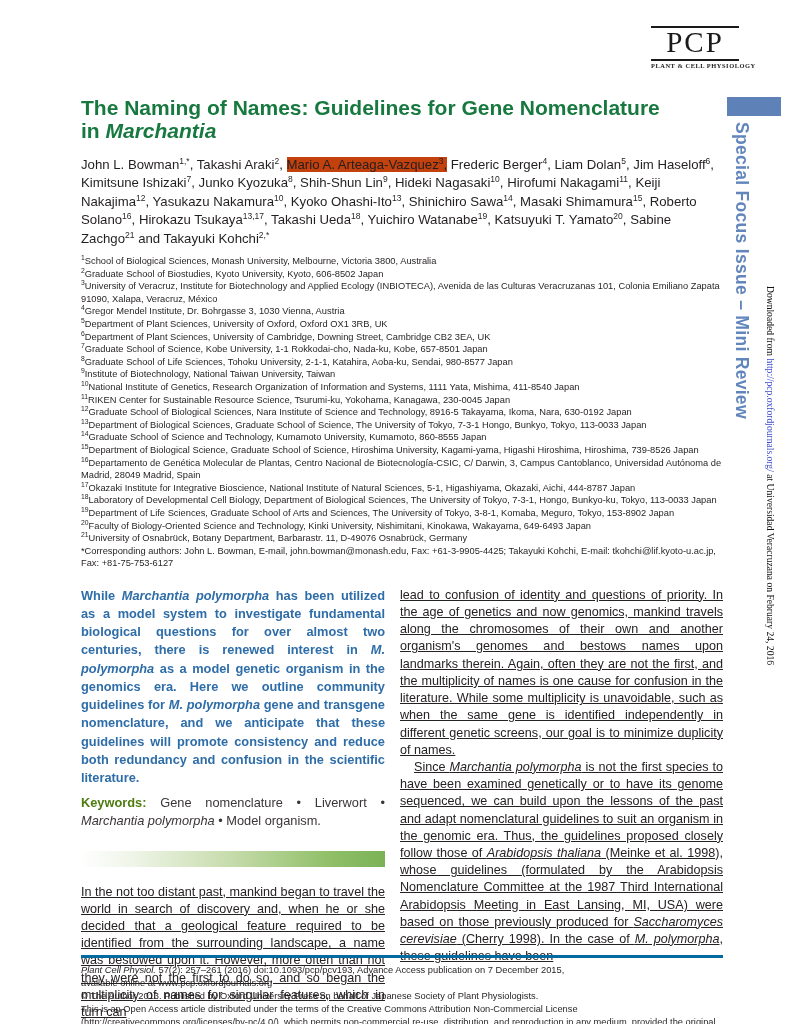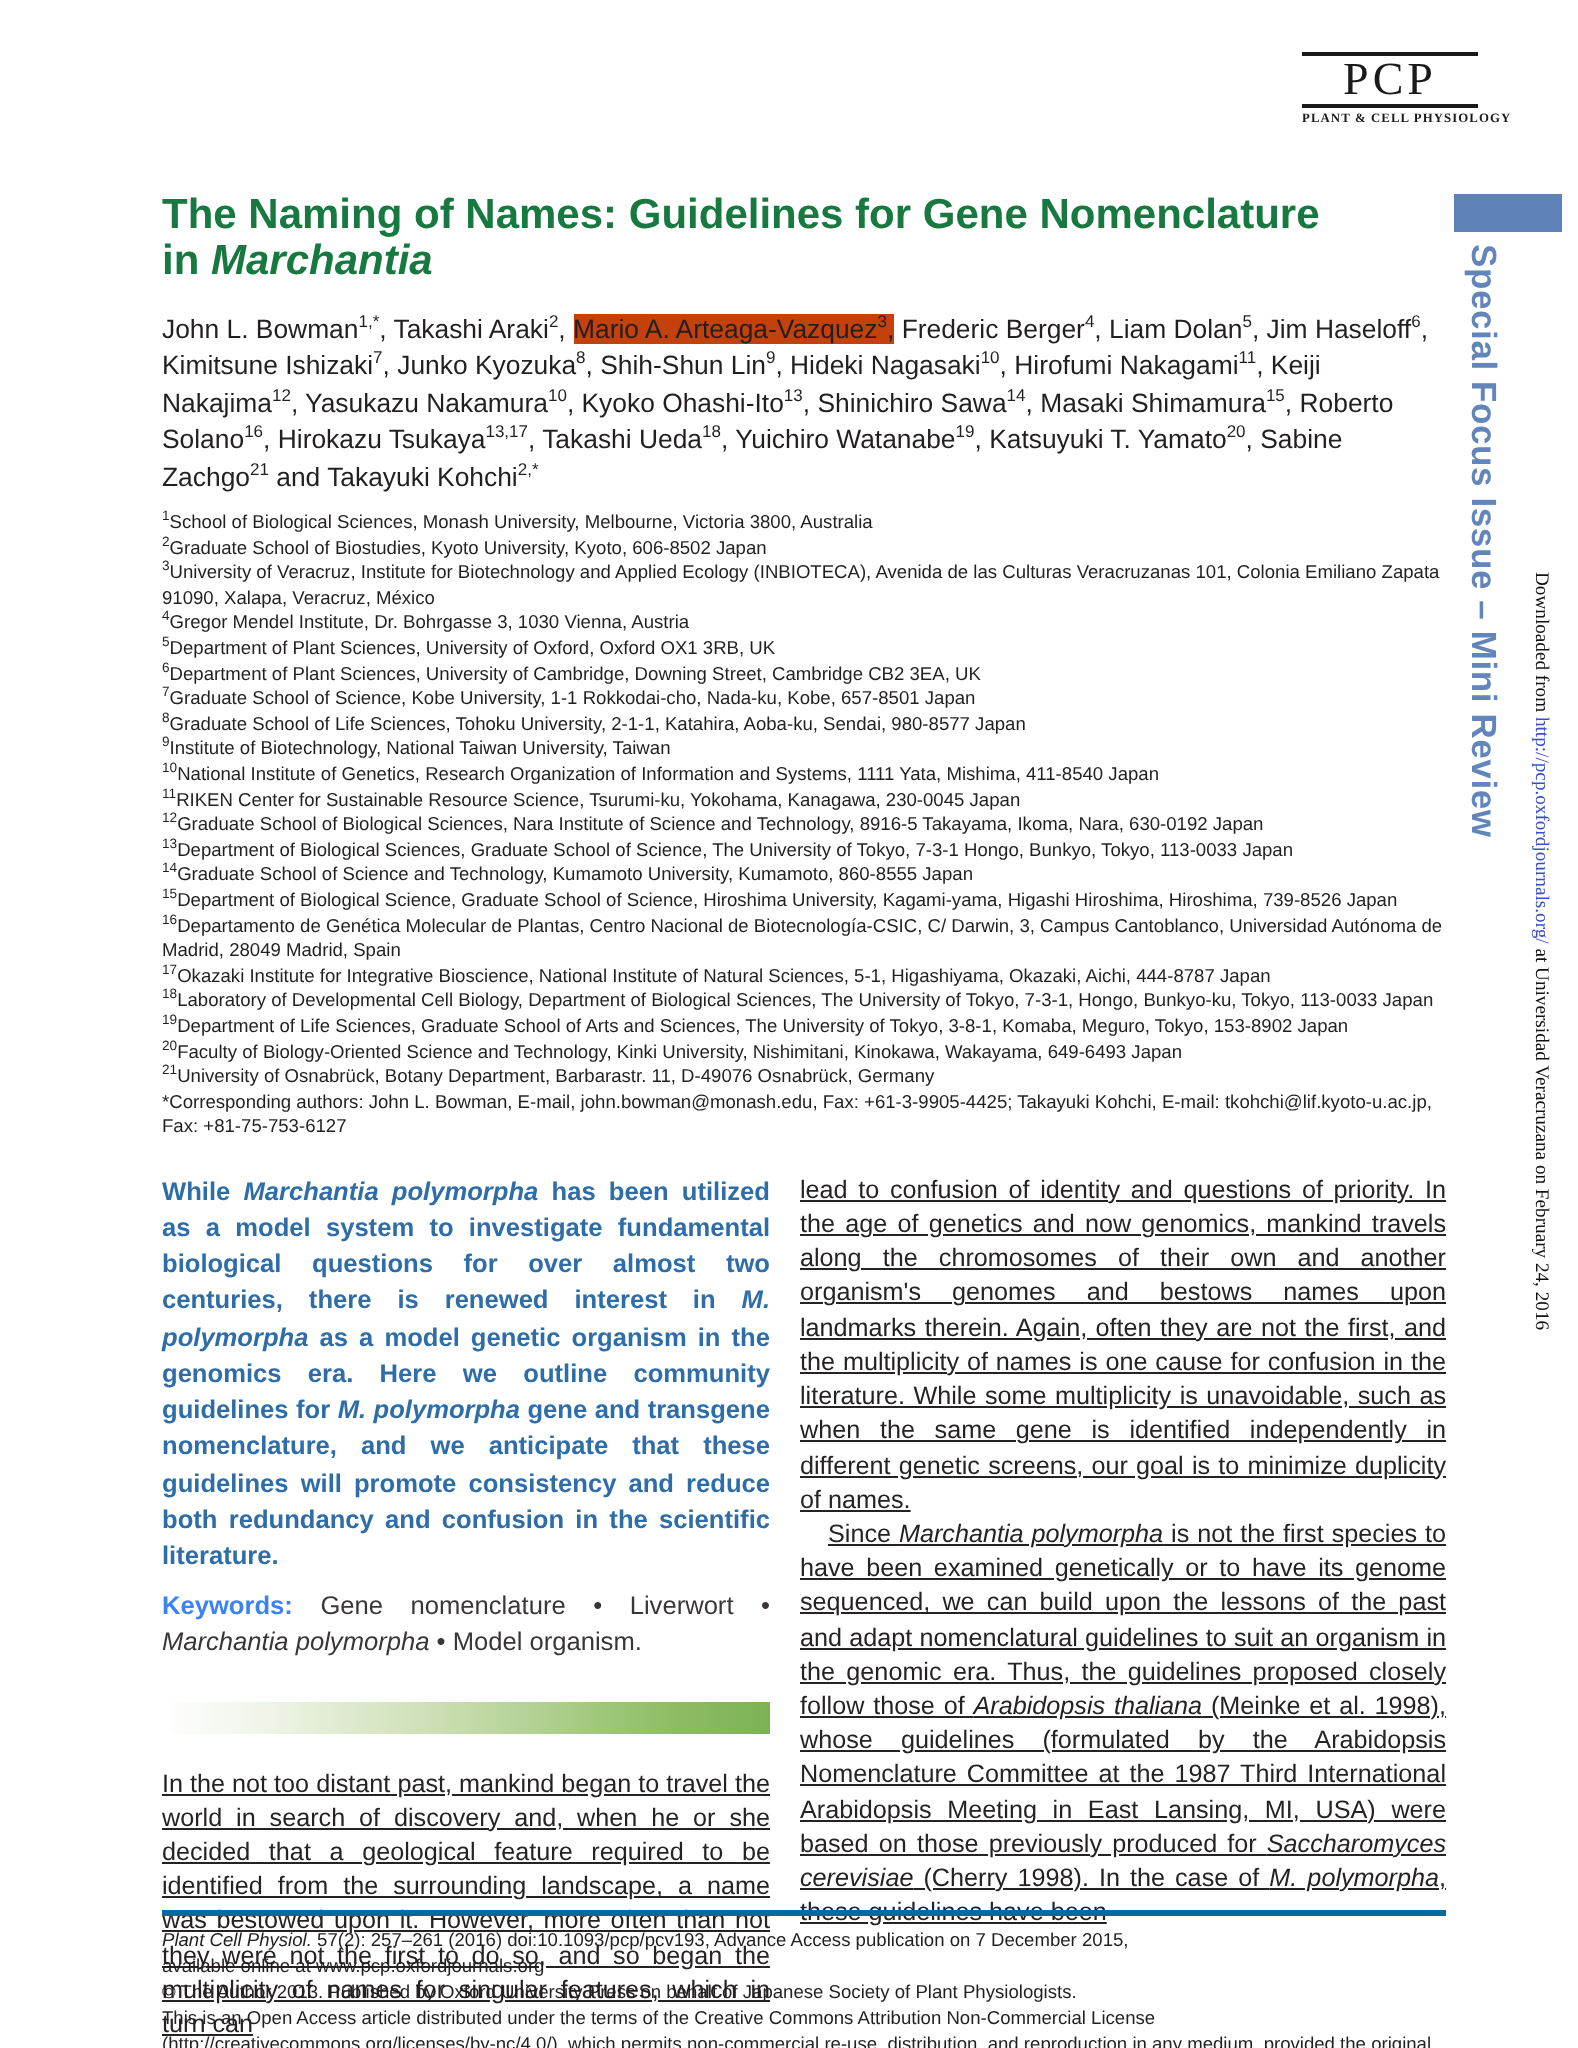--- a/index.html
+++ b/index.html
@@ -18,21 +18,21 @@
   .download-notice{
     position:absolute;left:765px;top:286px;height:500px;
     writing-mode:vertical-rl;text-orientation:mixed;
     font-family:"Liberation Serif",serif;font-size:9.6px;color:#111;white-space:nowrap;
   }
   .download-notice .link{color:#3b4ec9;}
   
   .content{position:absolute;left:81px;top:0;width:642px;padding-top:96px;}
   .logo{position:absolute;top:26px;right:-16px;width:88px;text-align:center;}
   .logo .acronym{
-    font-family:"Liberation Serif",serif;font-size:23px;line-height:1.02;color:#1a1a1a;
+    font-family:"Liberation Serif",serif;font-size:29px;line-height:1.02;color:#1a1a1a;
     border-top:2.5px solid #1a1a1a;border-bottom:2.5px solid #1a1a1a;
     letter-spacing:2px;padding-bottom:1px;
   }
   .logo .subtitle{
     font-family:"Liberation Serif",serif;font-size:6.4px;font-weight:bold;
     letter-spacing:0.55px;margin-top:1.5px;white-space:nowrap;color:#1a1a1a;
   }
   .title{
     margin:0;font-size:21px;line-height:23px;font-weight:bold;color:#17793f;
     width:600px;
@@ -44,21 +44,21 @@
   .affil-note{font-size:9.3px;line-height:12.6px;color:#231f20;}
   
   .columns{display:flex;gap:15px;margin-top:17px;}
   .col-left{width:304px;flex:0 0 304px;}
   .col-right{width:323px;flex:0 0 323px;}
   .abstract{
     margin:0;font-size:12.8px;line-height:18.2px;font-weight:bold;color:#2e6da8;
     text-align:justify;
   }
   .keywords{margin:7px 0 0 0;font-size:12.8px;line-height:18.2px;color:#3a3536;text-align:justify;}
-  .keywords .green{color:#3b82f6;font-weight:bold;}
+  .keywords .green{color:#4d7c0f;font-weight:bold;}
   .divider-bar{
     margin-top:20px;height:16px;width:100%;
     background:linear-gradient(90deg,#ffffff 0%,#eef4e6 18%,#c5dbaa 50%,#8fbf67 82%,#7cb257 100%);
   }
   .body-par{margin:0;font-size:12.6px;line-height:17.2px;color:#262223;text-align:justify;text-decoration:underline;}
   .col-left .body-par{margin-top:17px;}
   .body-par.indent{text-indent:14px;}
   
   .footer{
     position:absolute;left:81px;top:916px;width:642px;

